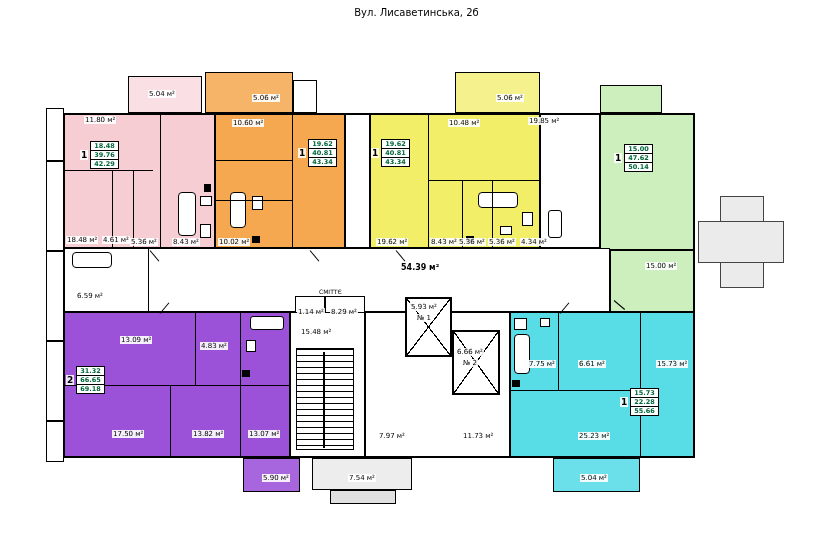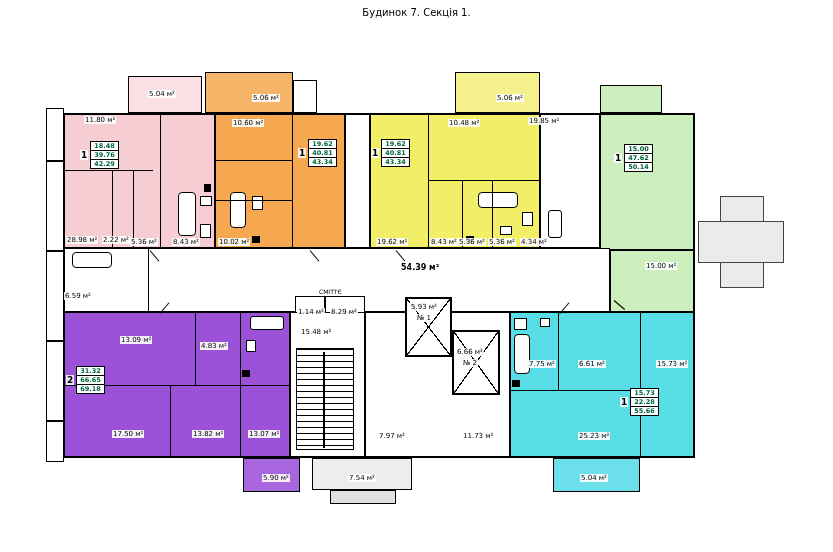--- a/index.html
+++ b/index.html
@@ -35,21 +35,21 @@
       linear-gradient(to bottom right,transparent calc(50% - .6px),#000 calc(50% - .6px) calc(50% + .6px),transparent calc(50% + .6px));}
   .stairs{position:absolute;border:1px solid #000;z-index:5;
     background:repeating-linear-gradient(to bottom,#000 0 1px,transparent 1px 6px);}
   .patch{position:absolute;background:#ebebeb;z-index:2}
   .cross{background:#ebebeb;border:1.5px solid #444;z-index:1}
 </style>
 </head>
 <body>
 
 <div class="title">
-  <div>Будинок 7. Секція 1.</div>
+  <div>Вул. Лисаветинська, 2б</div>
 </div>
 
 <div class="room" style="left:46px;top:108px;width:18px;height:354px;background:#fff"></div>
 <div class="wall" style="left:46px;top:160px;width:18px;height:2px"></div>
 <div class="wall" style="left:46px;top:250px;width:18px;height:2px"></div>
 <div class="wall" style="left:46px;top:340px;width:18px;height:2px"></div>
 <div class="wall" style="left:46px;top:420px;width:18px;height:2px"></div>
 
 <div class="room apt-pink-b" style="left:128px;top:76px;width:74px;height:37px"></div>
 <div class="room apt-orange-b" style="left:205px;top:72px;width:88px;height:41px"></div>
@@ -140,33 +140,33 @@
 <div class="door" style="left:160px;top:313px;transform:rotate(-50deg)"></div>
 <div class="door" style="left:614px;top:300px;transform:rotate(40deg)"></div>
 
 <div class="lbl" style="left:148px;top:90px">5.04 м²</div>
 <div class="lbl" style="left:252px;top:94px">5.06 м²</div>
 <div class="lbl" style="left:496px;top:94px">5.06 м²</div>
 <div class="lbl" style="left:84px;top:116px">11.80 м²</div>
 <div class="lbl" style="left:232px;top:119px">10.60 м²</div>
 <div class="lbl" style="left:448px;top:119px">10.48 м²</div>
 <div class="lbl" style="left:528px;top:117px">19.85 м²</div>
-<div class="lbl" style="left:66px;top:236px">28.98 м²</div>
-<div class="lbl" style="left:102px;top:236px">2.22 м²</div>
+<div class="lbl" style="left:66px;top:236px">18.48 м²</div>
+<div class="lbl" style="left:102px;top:236px">4.61 м²</div>
 <div class="lbl" style="left:130px;top:238px">5.36 м²</div>
 <div class="lbl" style="left:172px;top:238px">8.43 м²</div>
 <div class="lbl" style="left:218px;top:238px">10.02 м²</div>
 <div class="lbl" style="left:376px;top:238px">19.62 м²</div>
 <div class="lbl" style="left:430px;top:238px">8.43 м²</div>
 <div class="lbl" style="left:458px;top:238px">5.36 м²</div>
 <div class="lbl" style="left:488px;top:238px">5.36 м²</div>
 <div class="lbl" style="left:520px;top:238px">4.34 м²</div>
 <div class="lbl" style="left:645px;top:262px">15.00 м²</div>
 <div class="lbl big" style="left:400px;top:264px">54.39 м²</div>
-<div class="lbl" style="left:64px;top:292px">6.59 м²</div>
+<div class="lbl" style="left:76px;top:292px">6.59 м²</div>
 <div class="lbl tiny" style="left:318px;top:288px">СМІТТЄ</div>
 <div class="lbl" style="left:297px;top:308px">1.14 м²</div>
 <div class="lbl" style="left:330px;top:308px">8.29 м²</div>
 <div class="lbl" style="left:300px;top:328px">15.48 м²</div>
 <div class="lbl" style="left:410px;top:303px">5.93 м²</div>
 <div class="lbl" style="left:416px;top:314px">№ 1</div>
 <div class="lbl" style="left:456px;top:348px">6.66 м²</div>
 <div class="lbl" style="left:462px;top:359px">№ 2</div>
 <div class="lbl" style="left:120px;top:336px">13.09 м²</div>
 <div class="lbl" style="left:200px;top:342px">4.83 м²</div>

